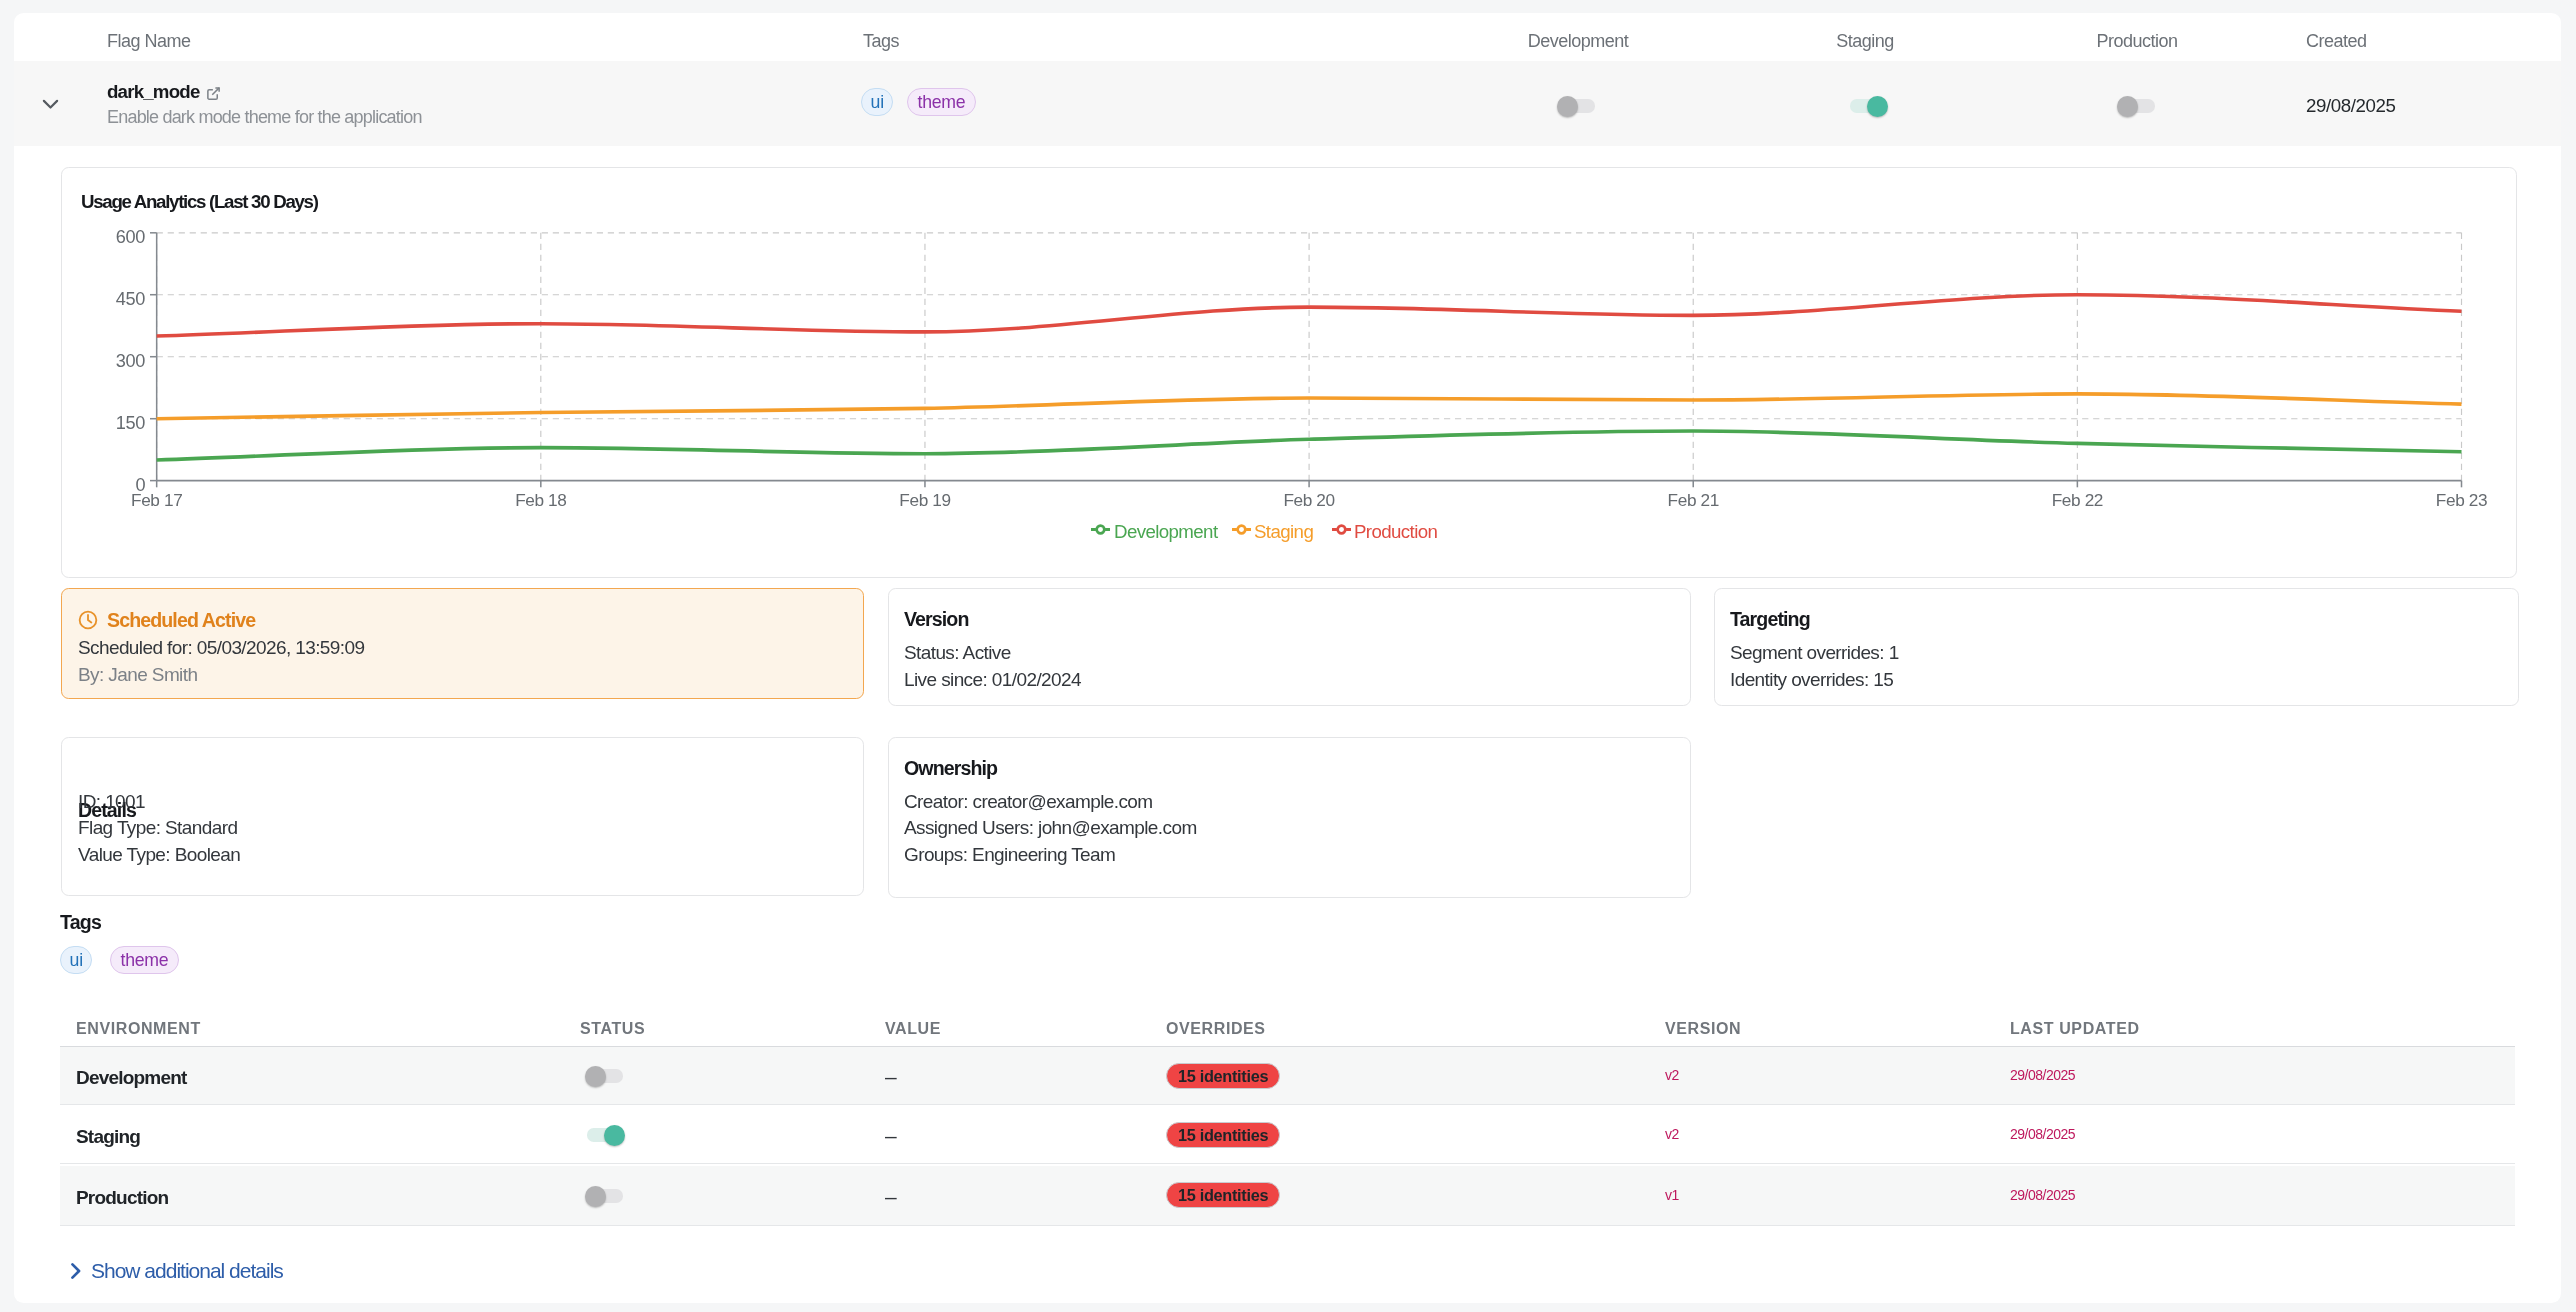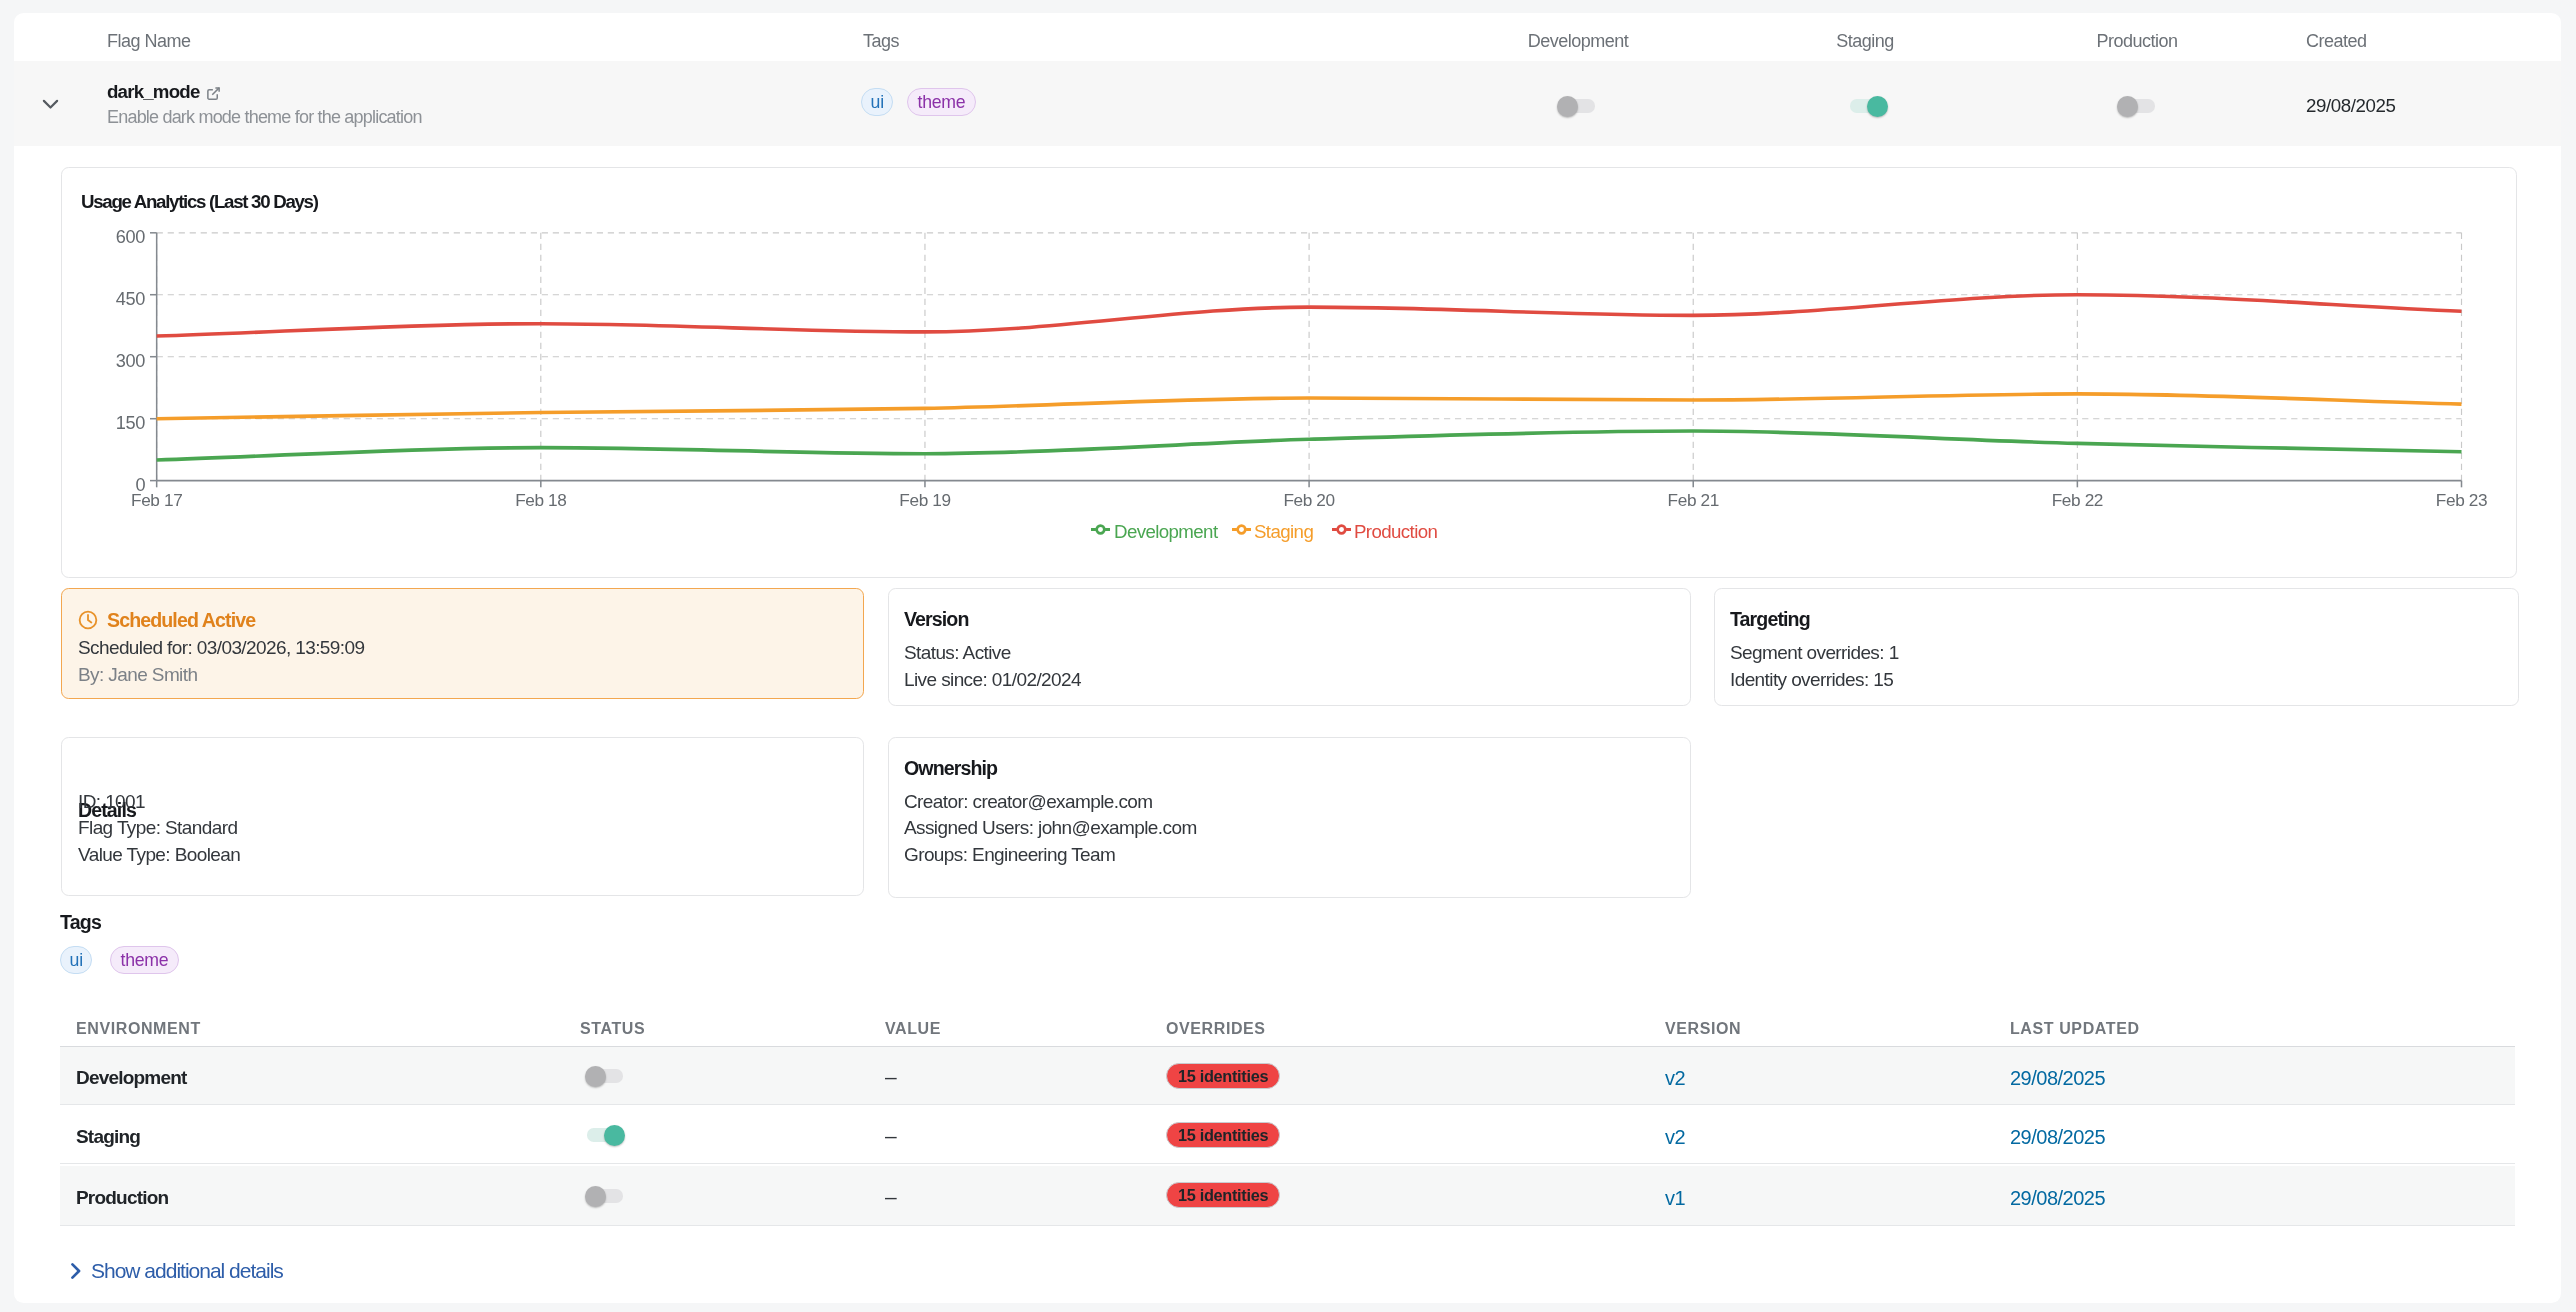--- a/index.html
+++ b/index.html
@@ -16,21 +16,21 @@
 .toggle.off .knob { left:1.9px; background:#b1b1b3; }
 .toggle.on .track { background:#dceeea; }
 .toggle.on .knob { left:21px; background:#49b9a0; }
 .card { position:absolute; background:#fff; border:1.4px solid #e4e5e7; border-radius:7.7px; }
 .ctitle { position:absolute; font-size:19.6px; letter-spacing:-0.9px; font-weight:bold; color:#17191d; line-height:27px; white-space:nowrap; }
 .cline { position:absolute; font-size:19px; letter-spacing:-0.6px; color:#33373c; line-height:27px; white-space:nowrap; }
 .uhead { position:absolute; font-size:16px; font-weight:bold; color:#71767c; letter-spacing:0.6px; white-space:nowrap; }
 .erow { position:absolute; left:60px; width:2455px; }
 .ename { position:absolute; font-size:19px; letter-spacing:-0.8px; font-weight:bold; color:#202428; }
 .chip { position:absolute; height:26px; border:1.4px solid #c9ccd0; border-radius:13.4px; background:#ef4444; font-size:16.3px; letter-spacing:-0.3px; font-weight:bold; color:#212428; display:flex; align-items:center; padding:0 11px; white-space:nowrap; }
-.gray21 { position:absolute; font-size:20px; letter-spacing:-0.5px; color:#0369a1; white-space:nowrap; }
+.gray21 { position:absolute; font-size:14px; letter-spacing:-0.5px; color:#be185d; white-space:nowrap; }
 </style>
 </head>
 <body>
 <div id="panel"></div>
 
 <div class="hlabel" style="left:107px;">Flag Name</div>
 <div class="hlabel" style="left:863px;">Tags</div>
 <div class="hlabel" style="left:1578px; transform:translateX(-50%);">Development</div>
 <div class="hlabel" style="left:1865px; transform:translateX(-50%);">Staging</div>
 <div class="hlabel" style="left:2137px; transform:translateX(-50%);">Production</div>
@@ -137,21 +137,21 @@
     <circle cx="10" cy="10" r="4" fill="none" stroke="#e04b41" stroke-width="2.8"></circle>
   </svg>
 <div class="abs" style="left:1354px; top:522px; font-size:18.7px; letter-spacing:-0.6px; line-height:19px; color:#e04b41;">Production</div>
 
 <div class="abs" style="left:61px; top:588px; width:803px; height:111px; background:#fdf4e8; border:1.9px solid #f3a750; border-radius:7.7px;"></div>
 <svg class="abs" style="left:78px; top:610px;" width="20" height="20" viewBox="0 0 24 24">
     <circle cx="12" cy="12" r="10" fill="none" stroke="#e8922a" stroke-width="2.2"></circle>
     <path d="M12 6v6l4 3" fill="none" stroke="#e8922a" stroke-width="2.2" stroke-linecap="round"></path>
   </svg>
 <div class="ctitle" style="left:107px; top:607px; color:#e0821c;">Scheduled Active</div>
-<div class="cline" style="left:78px; top:634px;">Scheduled for: 03/03/2026, 13:59:09</div>
+<div class="cline" style="left:78px; top:634px;">Scheduled for: 05/03/2026, 13:59:09</div>
 <div class="cline" style="left:78px; top:661px; color:#7c8187;">By: Jane Smith</div>
 
 <div class="card" style="left:888px; top:588px; width:803px; height:118px;"></div>
 <div class="ctitle" style="left:904px; top:606px;">Version</div>
 <div class="cline" style="left:904px; top:639px;">Status: Active</div>
 <div class="cline" style="left:904px; top:666px;">Live since: 01/02/2024</div>
 
 <div class="card" style="left:1714px; top:588px; width:805px; height:118px;"></div>
 <div class="ctitle" style="left:1730px; top:606px;">Targeting</div>
 <div class="cline" style="left:1730px; top:639px;">Segment overrides: 1</div>

